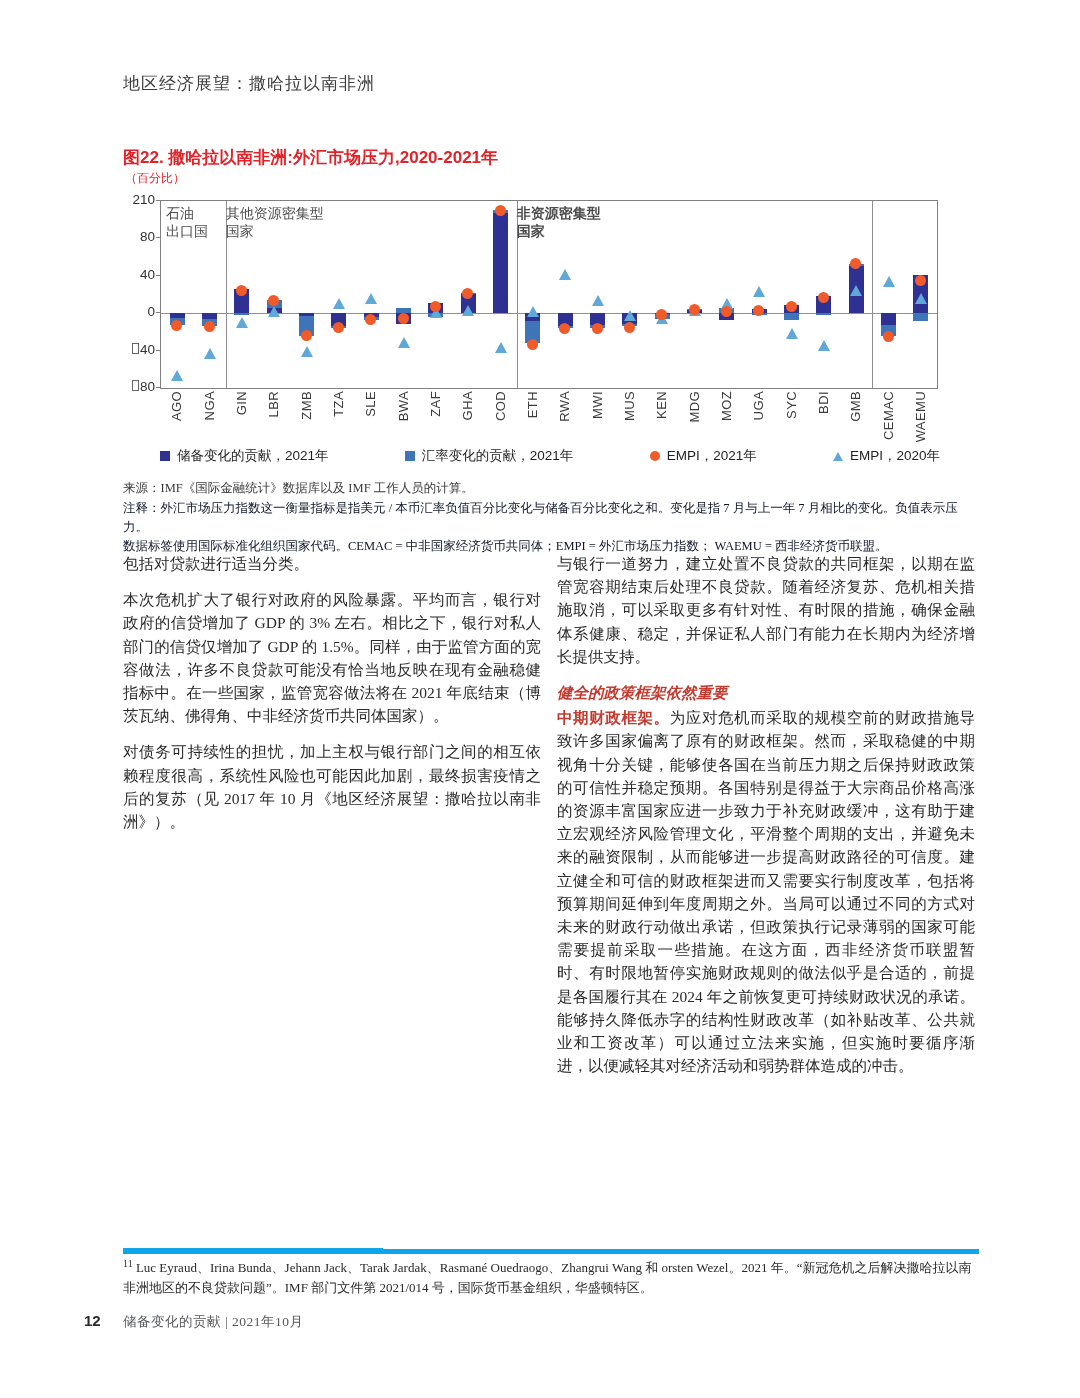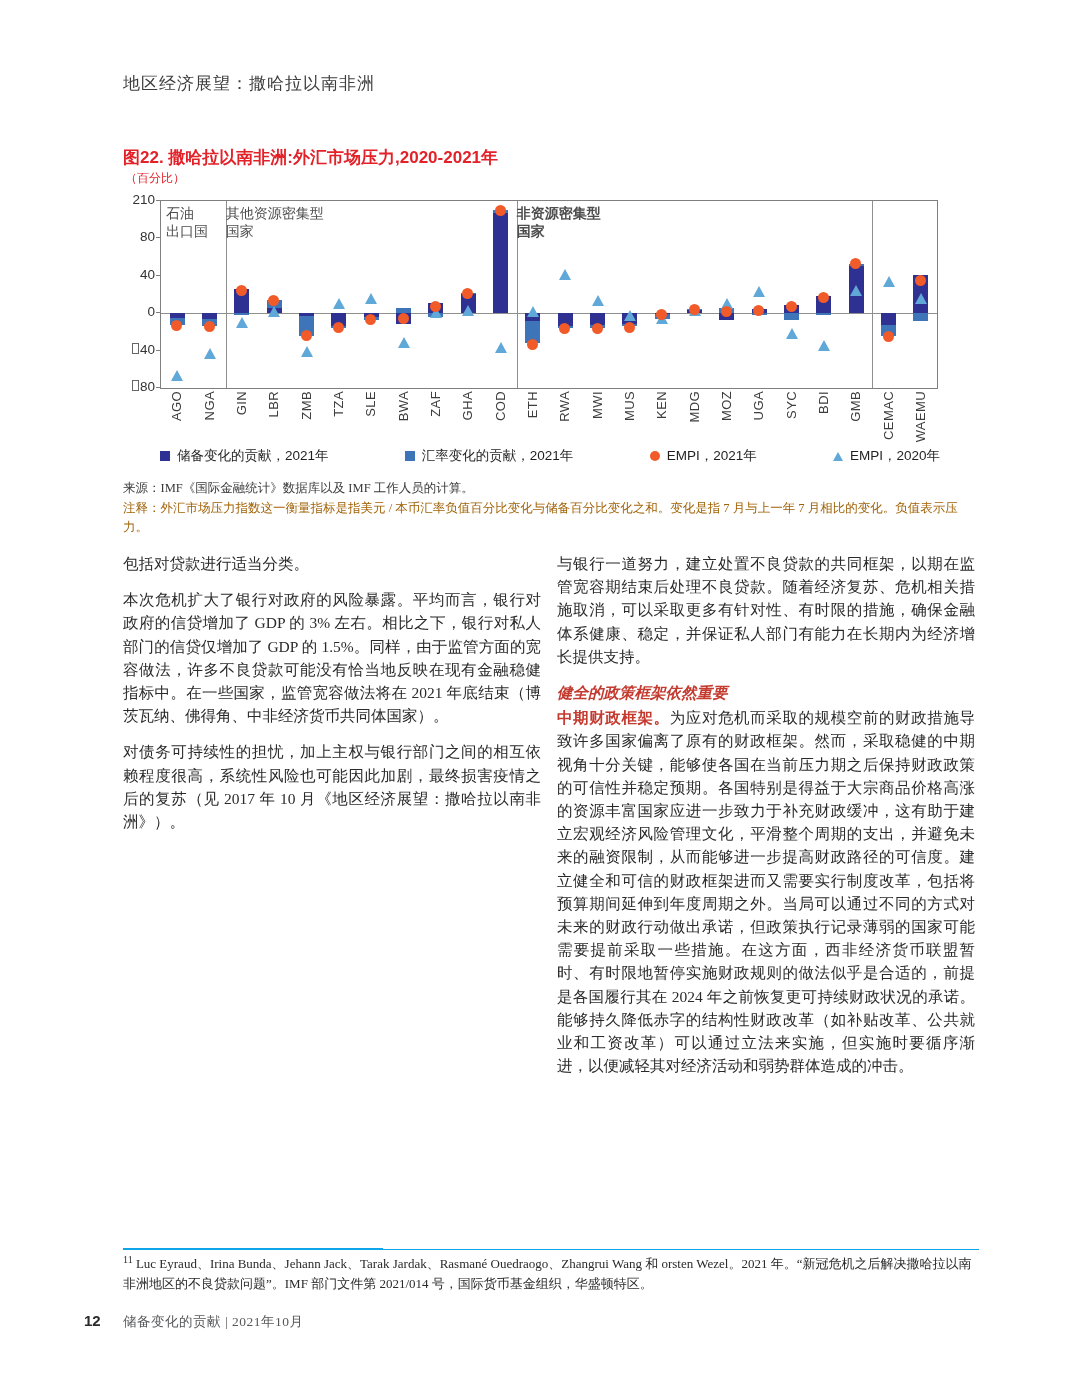--- a/index.html
+++ b/index.html
@@ -23,30 +23,30 @@
   .pt-tri{position:absolute;width:0;height:0;border-left:6px solid transparent;border-right:6px solid transparent;}
   .xlabel{position:absolute;width:100px;height:14px;transform:rotate(-90deg);text-align:right;
           font-family:"Liberation Sans","DejaVu Sans",sans-serif;font-size:13px;color:#3d3d3d;letter-spacing:0.4px;}
   .legend{position:absolute;left:160px;top:447px;width:780px;display:flex;justify-content:space-between;
           font-family:"Liberation Sans","DejaVu Sans",sans-serif;font-size:13.5px;color:#1f1f1f;}
   .legend-item{display:flex;align-items:center;gap:7px;}
   .lg-square{display:inline-block;width:10px;height:10px;}
   .lg-circle{display:inline-block;width:10px;height:10px;border-radius:50%;}
   .lg-tri{display:inline-block;width:0;height:0;border-left:5px solid transparent;border-right:5px solid transparent;border-bottom:9px solid #5fa8d8;}
   .source{position:absolute;left:123px;top:480px;font-size:12.5px;color:#3a3a3a;}
-  .notes{position:absolute;left:123px;top:499px;width:852px;font-size:12.5px;color:#a16207;line-height:19px;}
+  .notes{position:absolute;left:123px;top:499px;width:852px;font-size:12.5px;color:#0f172a;line-height:19px;}
   .col{position:absolute;top:552px;width:418px;font-size:15.5px;line-height:23.2px;text-align:justify;}
   .col-left{left:123px;}
   .col-right{left:557px;}
   .col p{margin:0 0 13px 0;}
   .lead{color:#c43a2f;font-weight:bold;}
   .col-heading{color:#c43a2f;font-weight:bold;font-style:italic;margin:0 0 2px 0 !important;}
   sup{font-size:10px;line-height:0;}
   .footnote{position:absolute;left:123px;top:1248px;width:856px;font-size:13px;line-height:19.5px;color:#2a2a2a;
-            border-top:2px solid #0ea5e9;padding-top:4px;}
+            border-top:6px solid #0ea5e9;padding-top:4px;}
   .footnote-rule-mask{position:absolute;left:383px;top:1247px;width:600px;height:2px;background:#fff;}
   .pagenum{position:absolute;left:84px;top:1312px;font-family:"Liberation Sans","DejaVu Sans",sans-serif;
            font-size:15px;font-weight:bold;color:#2a2a2a;}
   .footer{position:absolute;left:123px;top:1313px;font-size:13.5px;color:#57585a;letter-spacing:0.5px;}
 </style>
 </head>
 <body>
 
 <div class="page">
   <div class="header">地区经济展望：撒哈拉以南非洲</div>
@@ -221,20 +221,21 @@
       </div>
       <div class="legend-item">
         <span class="lg-tri" style="border-bottom-color: rgb(95, 168, 216);"></span>
         <span>EMPI，2020年</span>
       </div>
     </div>
 
   <div class="source">来源：IMF《国际金融统计》数据库以及 IMF 工作人员的计算。</div>
   <div class="notes">
     <div>注释：外汇市场压力指数这一衡量指标是指美元 / 本币汇率负值百分比变化与储备百分比变化之和。变化是指 7 月与上一年 7 月相比的变化。负值表示压力。</div>
+    <div>数据标签使用国际标准化组织国家代码。CEMAC = 中非国家经济货币共同体；EMPI = 外汇市场压力指数； WAEMU = 西非经济货币联盟。</div>
   </div>
 
   <div class="col col-left">
       <p>包括对贷款进行适当分类。</p>
       <p>本次危机扩大了银行对政府的风险暴露。平均而言，银行对政府的信贷增加了 GDP 的 3% 左右。相比之下，银行对私人部门的信贷仅增加了 GDP 的 1.5%。同样，由于监管方面的宽容做法，许多不良贷款可能没有恰当地反映在现有金融稳健指标中。在一些国家，监管宽容做法将在 2021 年底结束（博茨瓦纳、佛得角、中非经济货币共同体国家）。</p>
       <p>对债务可持续性的担忧，加上主权与银行部门之间的相互依赖程度很高，系统性风险也可能因此加剧，最终损害疫情之后的复苏（见 2017 年 10 月《地区经济展望：撒哈拉以南非洲》）。</p>
     </div>
   <div class="col col-right">
       <p>与银行一道努力，建立处置不良贷款的共同框架，以期在监管宽容期结束后处理不良贷款。随着经济复苏、危机相关措施取消，可以采取更多有针对性、有时限的措施，确保金融体系健康、稳定，并保证私人部门有能力在长期内为经济增长提供支持。</p>
       <p class="col-heading">健全的政策框架依然重要</p>

